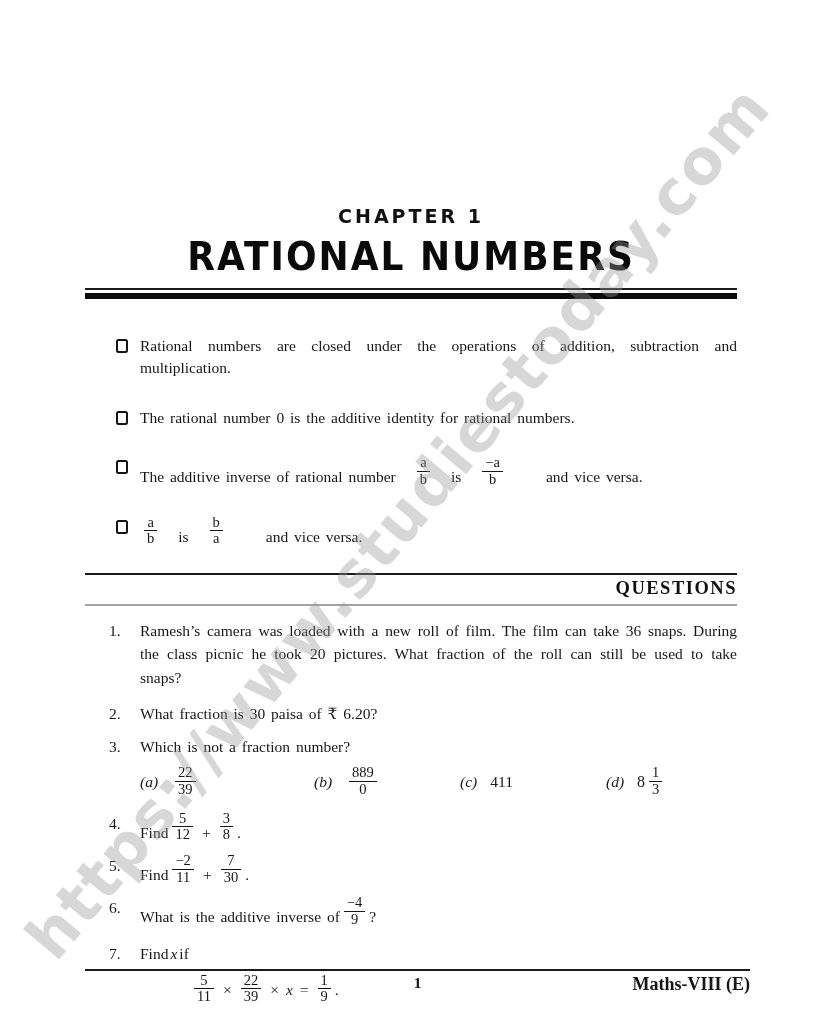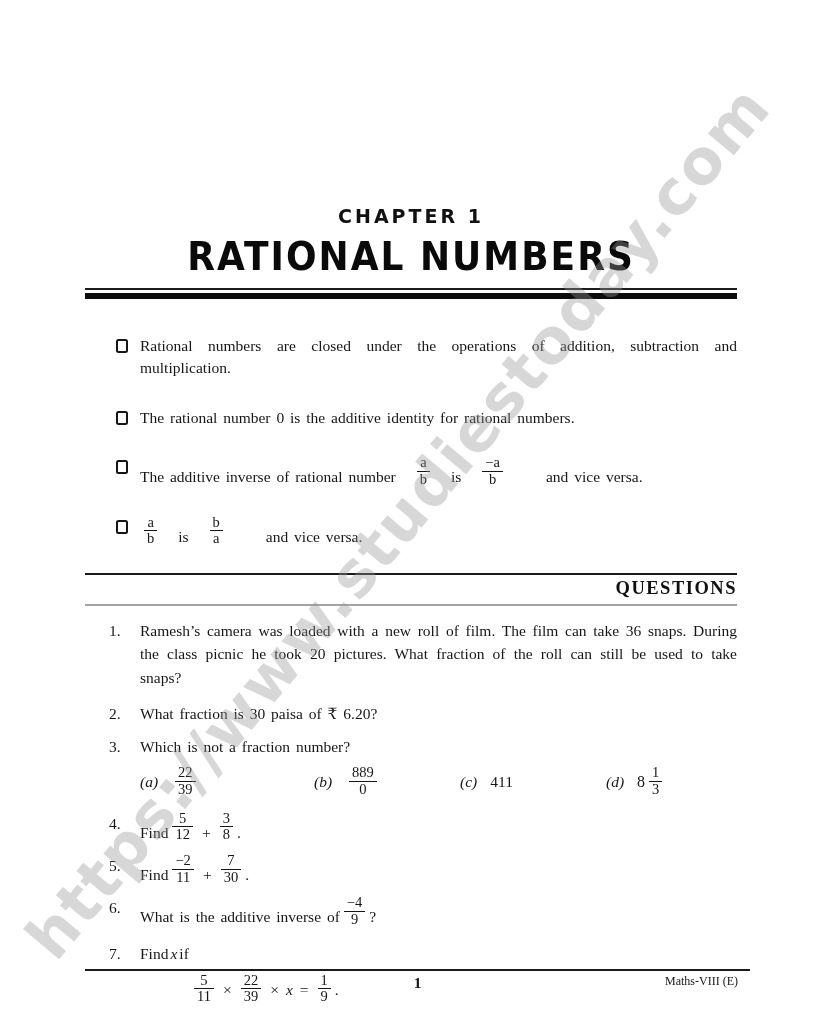--- a/index.html
+++ b/index.html
@@ -71,21 +71,21 @@
   .mixed .whole { font-size:16px; }
 
   
   .eqrow { margin-left:105px; margin-top:9px; display:flex; align-items:center; }
 
   
   .footer { position:absolute; left:85px; right:87px; bottom:26px; z-index:2; }
   .footer-rule { border-top:2.5px solid #1a1a1a; }
   .footer-row { position:relative; height:24px; margin-top:3px; }
   .pageno { position:absolute; left:50%; transform:translateX(-50%); font-weight:bold; font-size:15.5px; }
-  .book { position:absolute; right:12px; top:0; font-weight:normal; font-size:12px; }
+  .book { position:absolute; right:0; top:0; font-weight:bold; font-size:18px; }
 
   
   .watermark {
     position:absolute; left:398px; top:522px;
     transform:translate(-50%,-50%) rotate(-50deg);
     font-family:"DejaVu Sans","Liberation Sans",sans-serif;
     font-size:62px; font-weight:bold; letter-spacing:2px;
     color:rgba(150,150,150,0.38); white-space:nowrap;
     z-index:3; pointer-events:none;
   }

